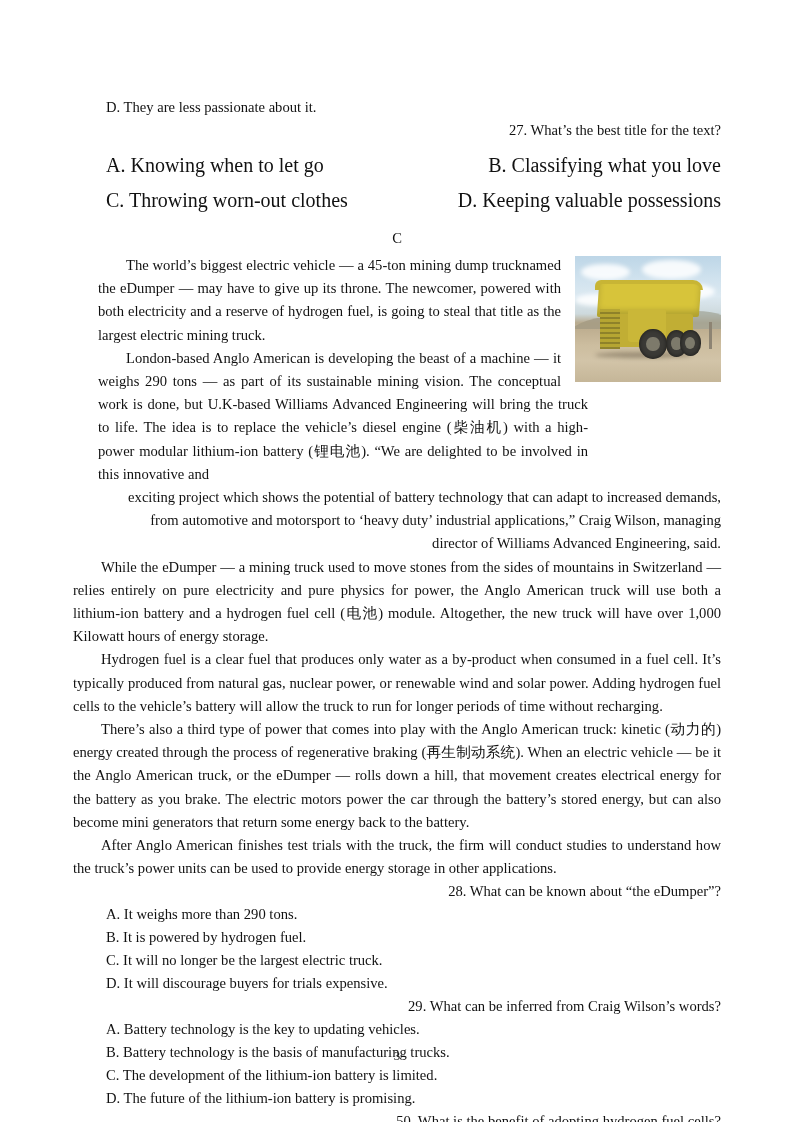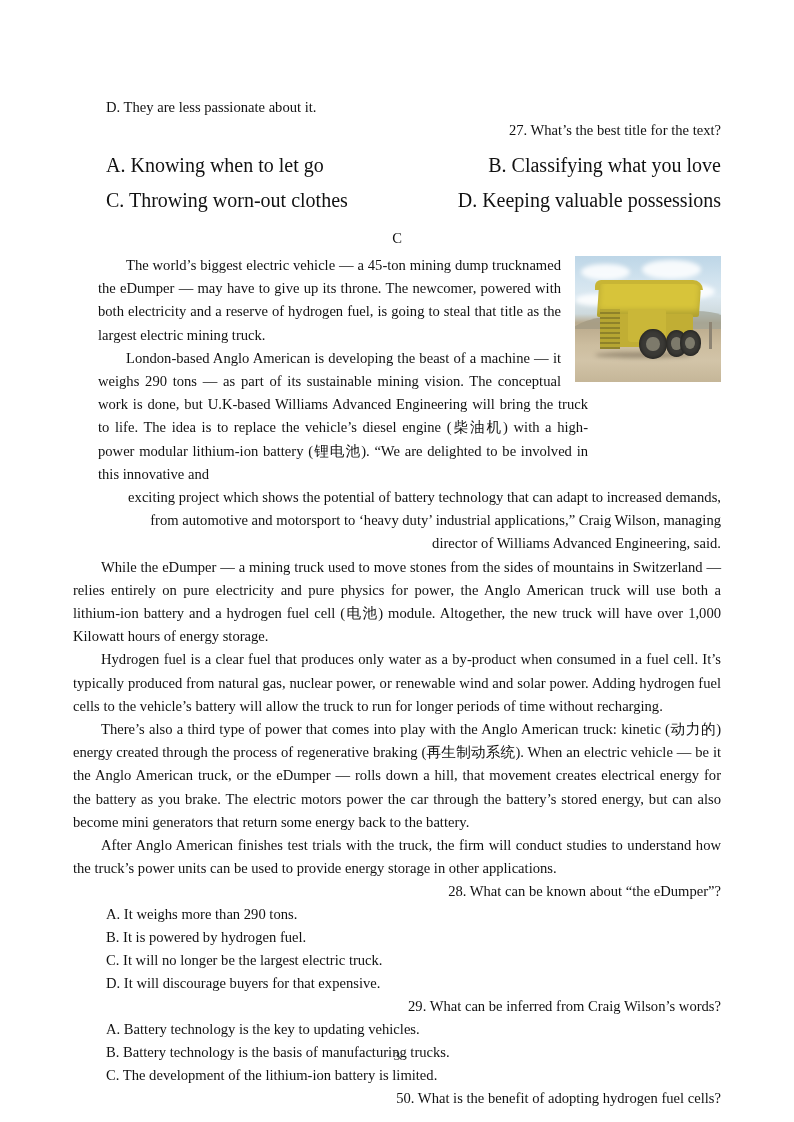--- a/index.html
+++ b/index.html
@@ -296,27 +296,28 @@
     <p class="para">Hydrogen fuel is a clear fuel that produces only water as a by-product when consumed in a fuel cell. It’s typically produced from natural gas, nuclear power, or renewable wind and solar power. Adding hydrogen fuel cells to the vehicle’s battery will allow the truck to run for longer periods of time without recharging.</p>
     <p class="para">There’s also a third type of power that comes into play with the Anglo American truck: kinetic (动力的) energy created through the process of regenerative braking (再生制动系统). When an electric vehicle — be it the Anglo American truck, or the eDumper — rolls down a hill, that movement creates electrical energy for the battery as you brake. The electric motors power the car through the battery’s stored energy, but can also become mini generators that return some energy back to the battery.</p>
     <p class="para">After Anglo American finishes test trials with the truck, the firm will conduct studies to understand how the truck’s power units can be used to provide energy storage in other applications.</p>
 
     <div>
       <div>
         <p class="q-stem">28. What can be known about “the eDumper”?</p>
         <p class="opt">A. It weighs more than 290 tons.</p>
         <p class="opt">B. It is powered by hydrogen fuel.</p>
         <p class="opt">C. It will no longer be the largest electric truck.</p>
-        <p class="opt">D. It will discourage buyers for that expensive.</p>
+        <p class="opt">D. It will discourage buyers for trials expensive.</p>
       </div>
       <div>
         <p class="q-stem">29. What can be inferred from Craig Wilson’s words?</p>
         <p class="opt">A. Battery technology is the key to updating vehicles.</p>
         <p class="opt">B. Battery technology is the basis of manufacturing trucks.</p>
         <p class="opt">C. The development of the lithium-ion battery is limited.</p>
+        <p class="opt">D. The future of the lithium-ion battery is promising.</p>
       </div>
       <div>
         <p class="q-stem">50. What is the benefit of adopting hydrogen fuel cells?</p>
       </div>
     </div>
 
   </div>
 
   <div class="page-number">3</div>
 </div>

